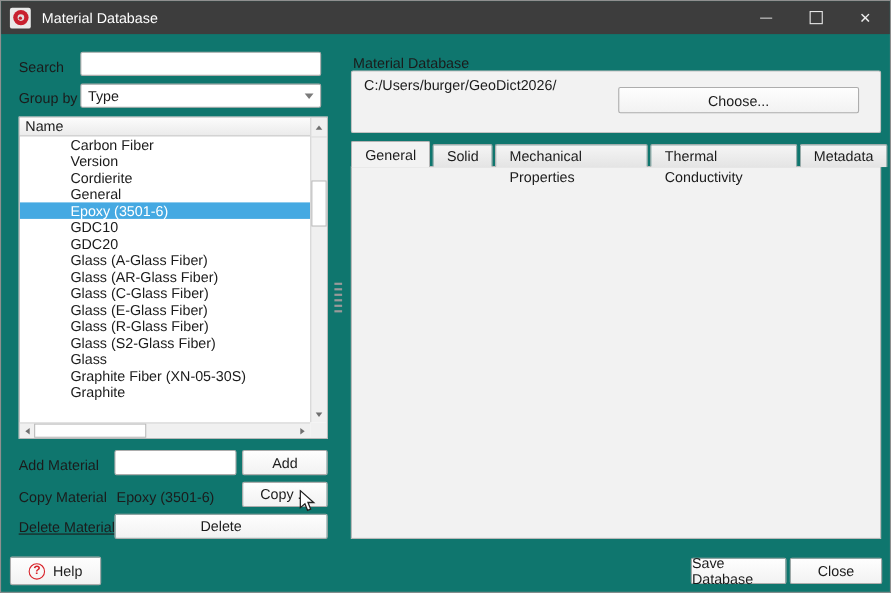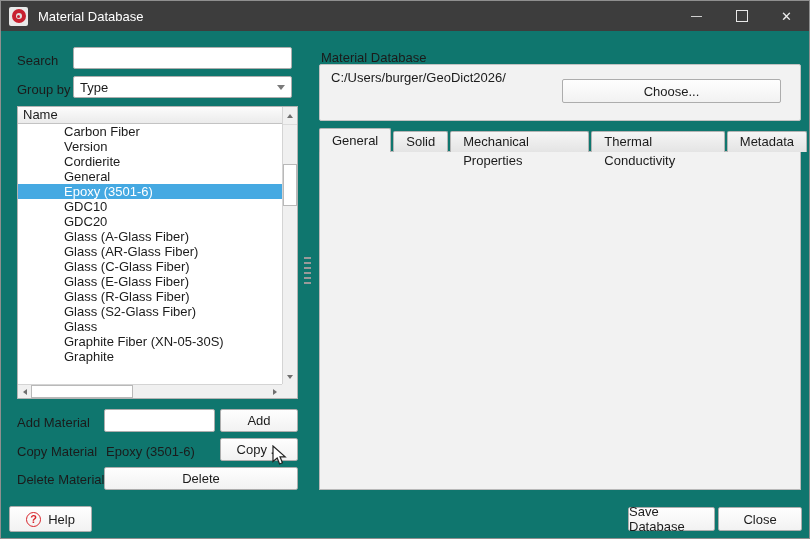--- a/index.html
+++ b/index.html
@@ -153,21 +153,21 @@
   </div>
 
   <div class="lbl" style="left:16px;top:414px;">Add Material</div>
   <input class="input" style="left: 103px; top: 408px; width: 111px; height: 23px;" value="">
   <div class="btn" style="left:219px;top:408px;width:78px;height:23px;">Add</div>
 
   <div class="lbl" style="left:16px;top:443px;">Copy Material</div>
   <div class="lbl" style="left:105px;top:443px;">Epoxy (3501-6)</div>
   <div class="btn" style="left:219px;top:437px;width:78px;height:23px;">Copy ...</div>
 
-  <div class="lbl" style="left:16px;top:471px;">Delete Material</div>
+  <div class="lbl" style="left:16px;top:471px;text-decoration:underline;">Delete Material</div>
   <div class="btn" style="left:103px;top:466px;width:194px;height:23px;">Delete</div>
 
   <div class="splitter">
       <i></i>
       <i></i>
       <i></i>
       <i></i>
       <i></i>
       <i></i>
     </div>

